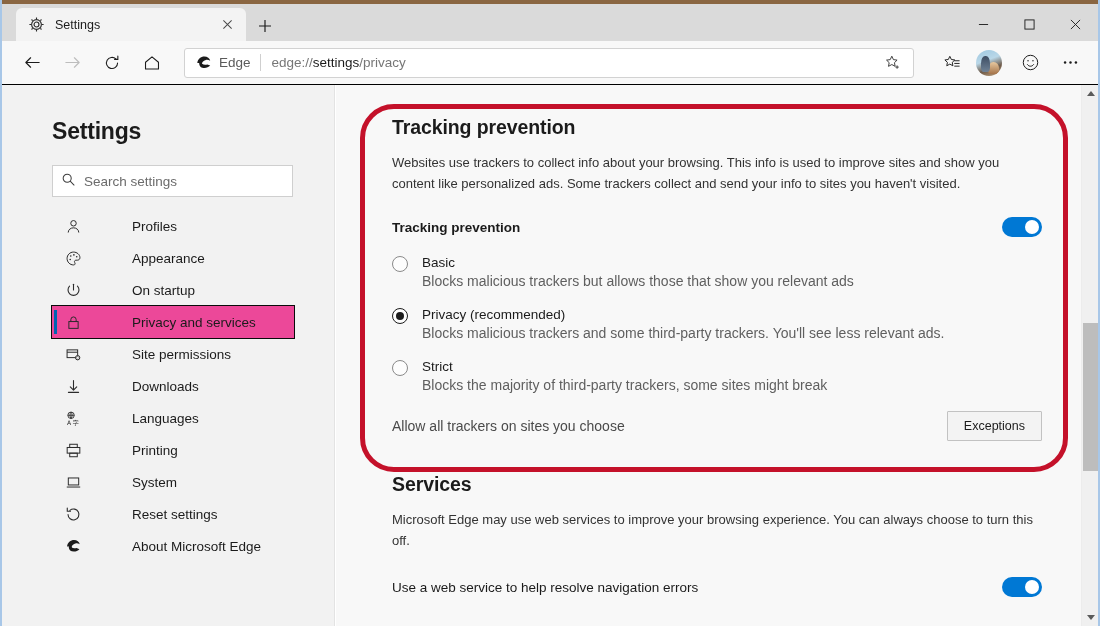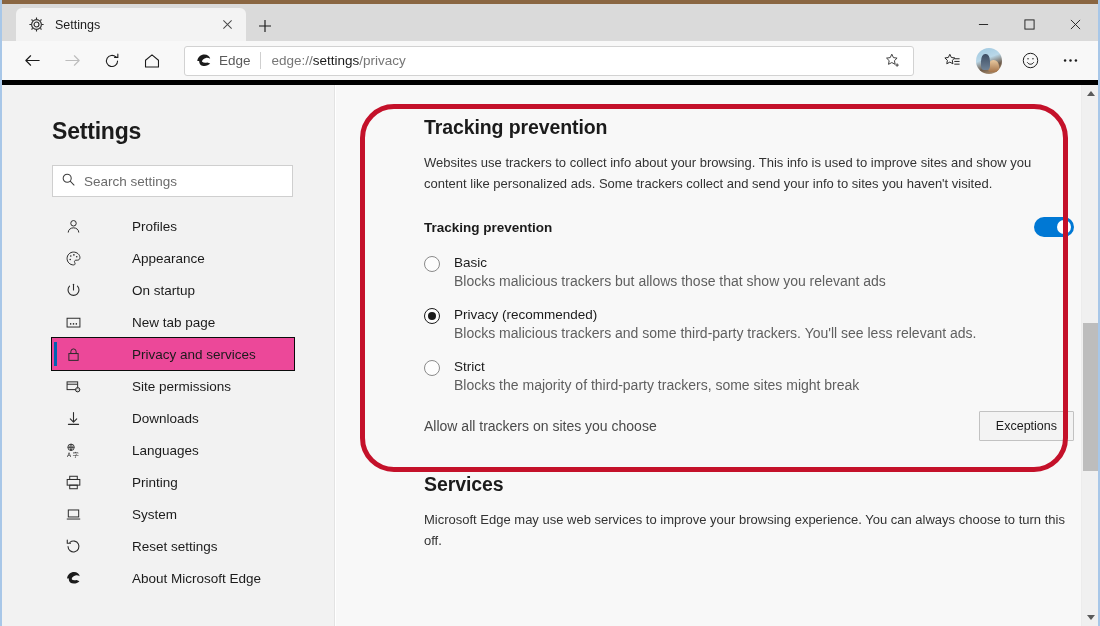--- a/index.html
+++ b/index.html
@@ -58,21 +58,21 @@
   .wc {
     width: 46px; height: 33px;
     display: flex; align-items: center; justify-content: center;
     color: #1b1b1b;
   }
   
   .toolbar {
     position: absolute; top: 41px; left: 0; right: 0; height: 44px;
     background: #f8f8f8;
     display: flex; align-items: center;
-    border-bottom: 5px solid #000000;
+    border-bottom: 1px solid #000000;
   }
   .tb-btn {
     width: 36px; height: 36px; margin-left: 4px;
     display: flex; align-items: center; justify-content: center;
     border-radius: 4px; color: #1b1b1b; flex: 0 0 auto;
   }
   .tb-btn.disabled { color: #bdbdbd; }
   .tb-btn:first-child { margin-left: 12px; }
   .omnibox {
     flex: 1 1 auto; height: 30px; margin: 0 8px 0 14px;
@@ -155,21 +155,21 @@
   .navitem.selected::before {
     content: ""; position: absolute; left: 2px; top: 4px;
     width: 3px; height: 24px; background: #0063b1;
   }
   
   .mainpane {
     position: absolute; top: 0; left: 334px; right: 0; bottom: 0;
     background: #f8f8f8;
     overflow: hidden;
   }
-  .pane-inner { position: relative; padding: 0 0 0 88px; }
+  .pane-inner { position: relative; padding: 0 0 0 56px; }
   .sect-title {
     font-size: 19.5px; font-weight: 600; color: #1b1b1b;
     letter-spacing: -0.1px;
   }
   .sect-desc {
     font-size: 13px; color: #333333; line-height: 1.62;
     max-width: 610px; margin-top: 13px;
   }
   .row-toggle {
     display: flex; align-items: center;
@@ -397,31 +397,20 @@
         <div class="navitem">
           <span class="nav-ico">
             <svg viewBox="0 0 18 18" width="17" height="17" fill="none" stroke="#2b2b2b" stroke-width="1.15" stroke-linecap="round">
               <path d="M9 2.4v6.1"></path>
                 <path d="M13.2 4.4a5.8 5.8 0 1 1-8.4 0"></path>
             </svg>
           </span>
           <span class="nav-label">On startup</span>
         </div>
 
-        <div class="navitem">
-          <span class="nav-ico">
-            <svg viewBox="0 0 18 18" width="17" height="17" fill="none" stroke="#2b2b2b" stroke-width="1.05">
-              <rect x="2.2" y="4.5" width="13.6" height="9.3"></rect>
-              <circle cx="6" cy="10.5" r="0.85" fill="#2b2b2b" stroke="none"></circle>
-              <circle cx="9" cy="10.5" r="0.85" fill="#2b2b2b" stroke="none"></circle>
-              <circle cx="12" cy="10.5" r="0.85" fill="#2b2b2b" stroke="none"></circle>
-            </svg>
-          </span>
-          <span class="nav-label">New tab page</span>
-        </div>
 
         <div class="navitem selected">
           <span class="nav-ico">
             <svg viewBox="0 0 18 18" width="17" height="17" fill="none" stroke="#2b2b2b" stroke-width="1.05">
               <rect x="4.1" y="8" width="9.8" height="7.2"></rect>
               <path d="M6.2 8V5.9a2.8 2.8 0 0 1 5.6 0V8"></path>
             </svg>
           </span>
           <span class="nav-label">Privacy and services</span>
         </div>
@@ -548,20 +537,26 @@
           <div class="exceptions-row">
             <span class="lbl">Allow all trackers on sites you choose</span>
             <button class="btn-exceptions">Exceptions</button>
           </div>
         </div>
 
         <div style="margin-top:32px;">
           <div class="sect-title">Services</div>
           <div class="sect-desc" style="max-width:650px;">Microsoft Edge may use web services to improve your browsing experience. You can always choose to turn this off.</div>
 
+          <div class="row-toggle" style="margin-top:26px;">
+            <span class="lbl" style="font-weight:400;">Use a web service to help resolve navigation errors</span>
+            <span class="toggle">
+                <span class="knob"></span>
+              </span>
+          </div>
         </div>
 
       </div>
 
       <div class="scrollbar">
         <div class="sb-arrow up">
           <svg viewBox="0 0 10 6" width="8" height="5" fill="#5a5a5a">
               <path d="M5 0l5 6H0z"></path>
             </svg>
         </div>

